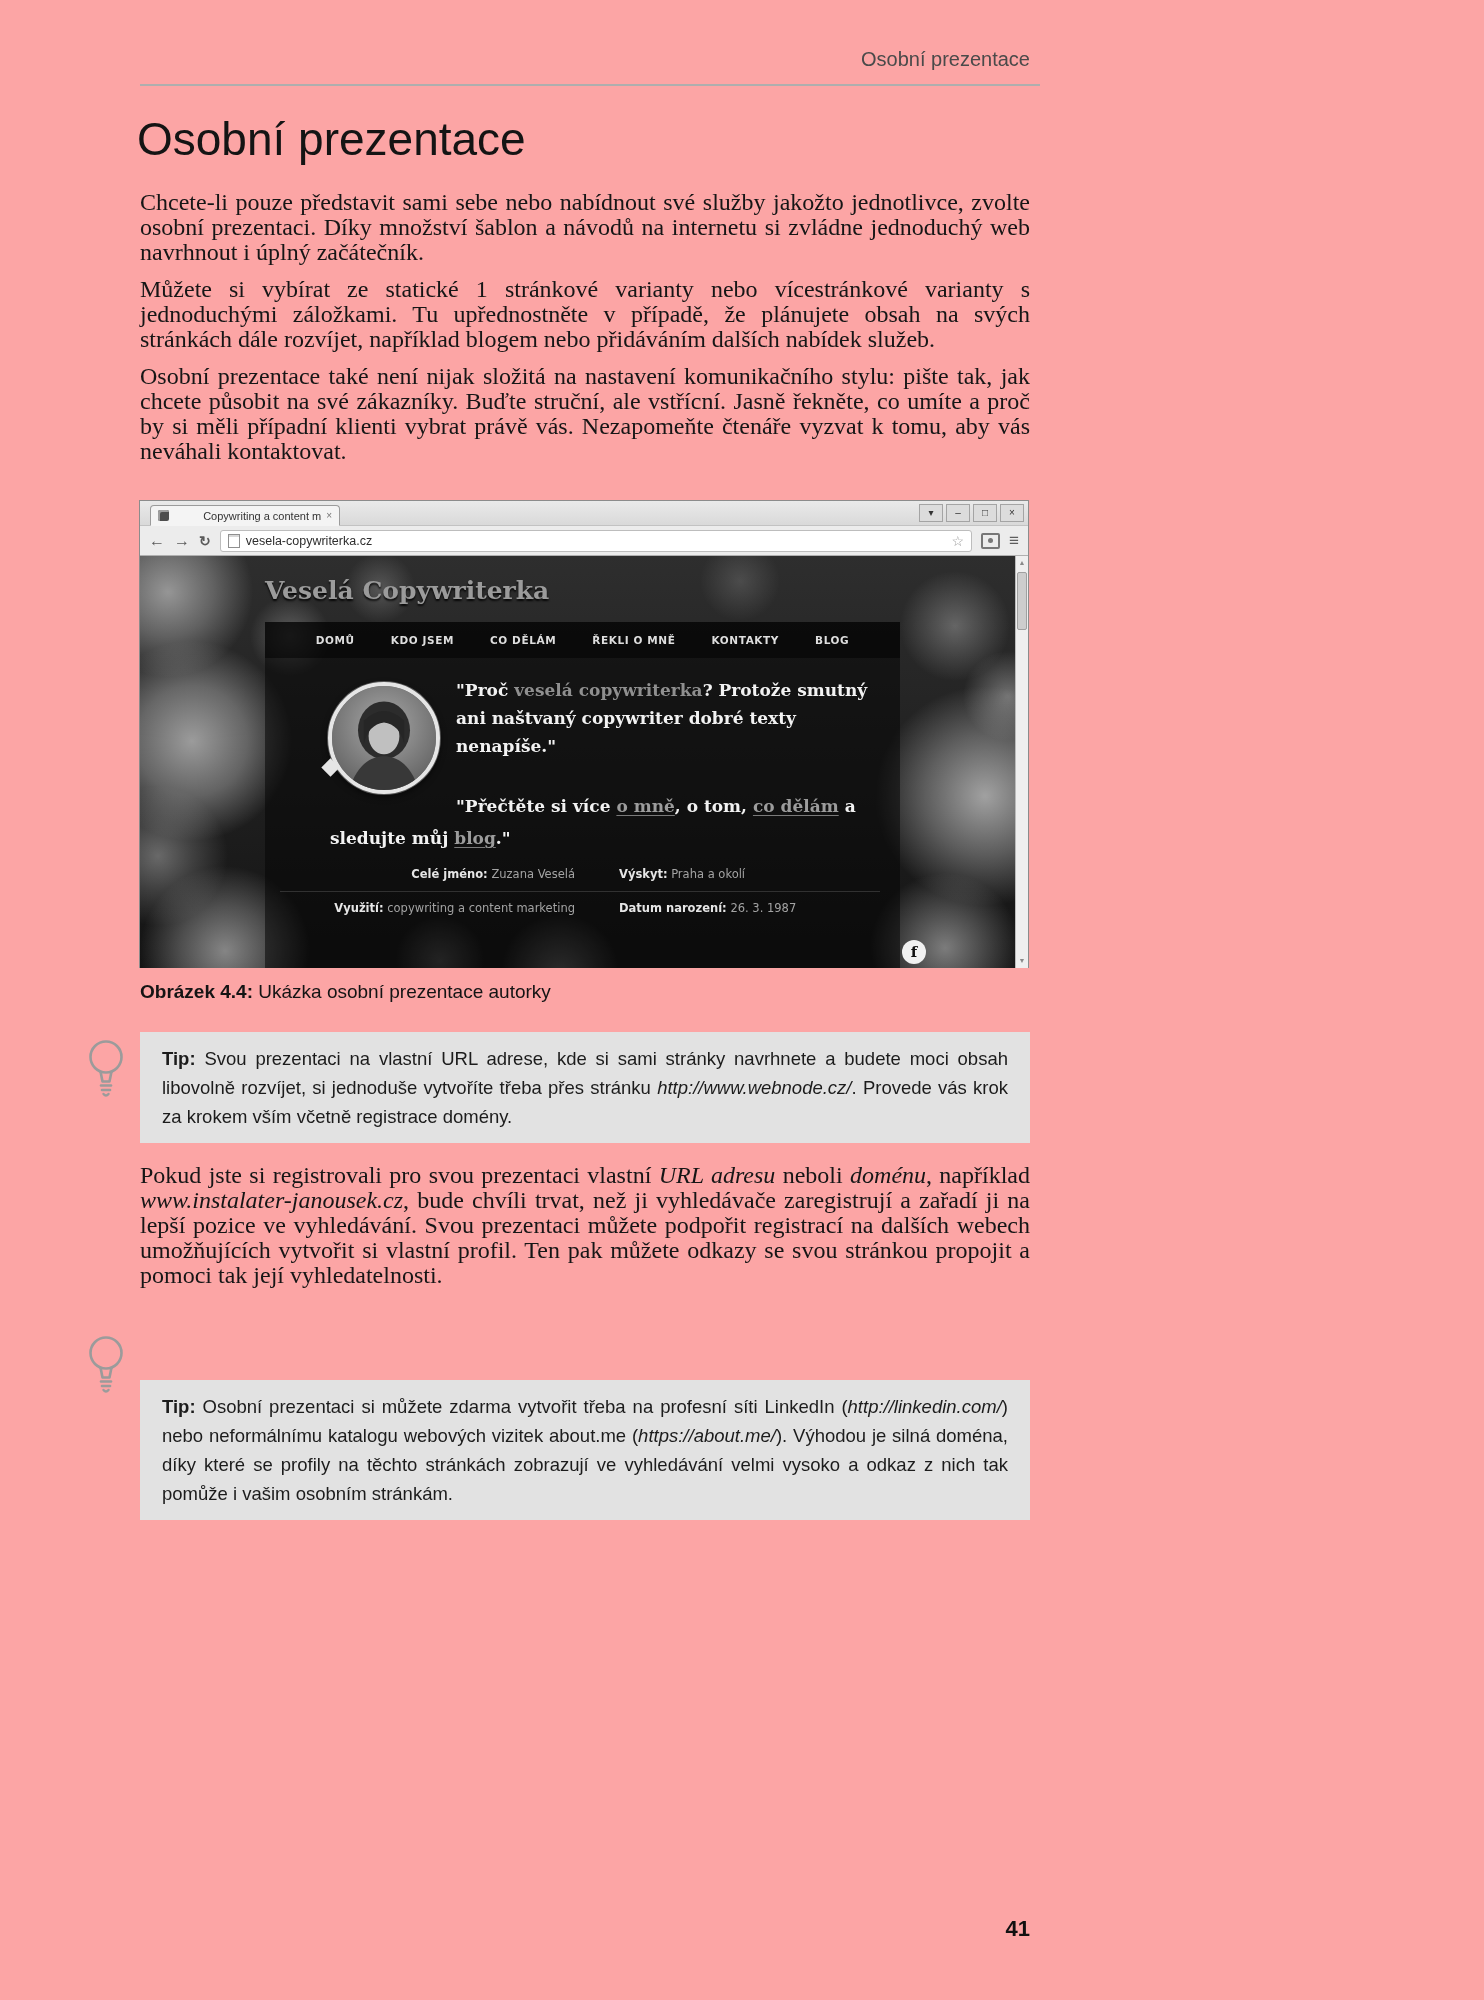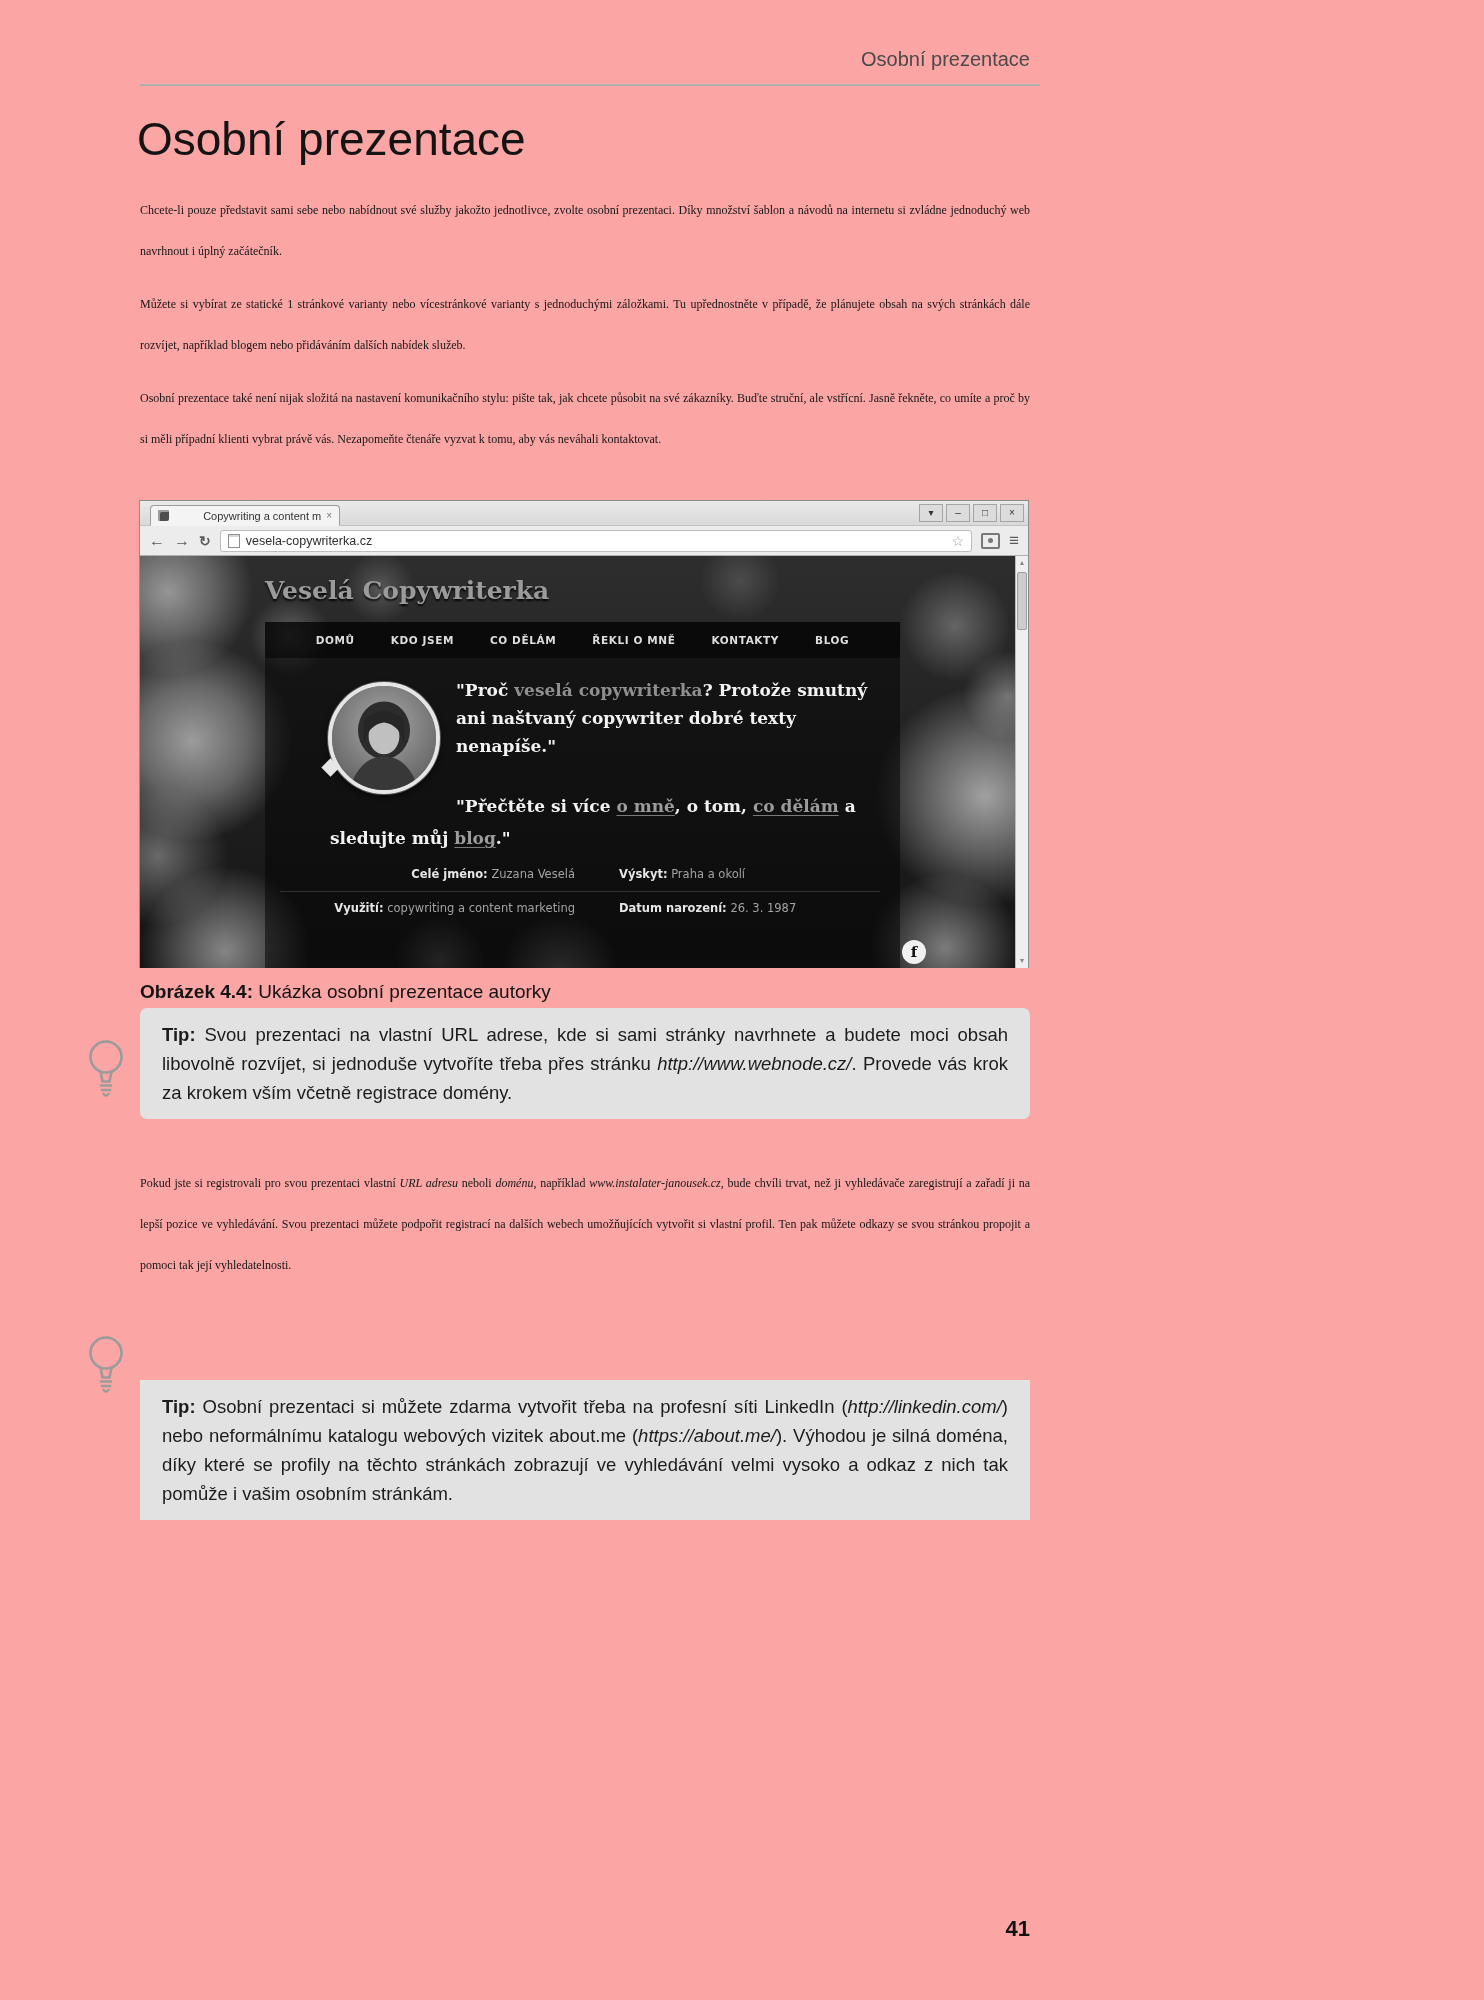--- a/index.html
+++ b/index.html
@@ -9,21 +9,21 @@
   
   .running-header { position:absolute; top:48px; left:140px; width:890px; text-align:right;
                     font-family:"Liberation Sans", sans-serif; font-size:20px; color:#4a4a4a; }
   .header-rule { position:absolute; top:84px; left:140px; width:900px; height:2px; background:#aeaeae; }
 
   
   .doc-title { position:absolute; top:112px; left:137px; margin:0; font-family:"Liberation Sans", sans-serif;
                font-size:46px; font-weight:400; color:#141414; }
   .text-block1 { position:absolute; top:190px; left:140px; width:890px; }
   .text-block2 { position:absolute; top:1163px; left:140px; width:890px; }
-  .bodyp { margin:0 0 12px 0; font-size:12px; line-height:41px; text-align:justify; }
+  .bodyp { margin:0 0 12px 0; font-size:24px; line-height:25px; text-align:justify; }
   .bodyp:last-child { margin-bottom:0; }
 
   
   .figure { position:absolute; top:500px; left:139px; width:892px; }
   .browser { position:relative; width:890px; height:468px; border:1px solid #8c8c8c; box-sizing:border-box;
              background:#e9e9e9; font-family:"Liberation Sans", sans-serif; }
   .tabbar { position:relative; height:24px; background:linear-gradient(#eaeaea,#d9d9d9); border-bottom:1px solid #c2c2c2;text-align:right; }
   .tab { position:absolute; left:10px; bottom:-1px; width:190px; height:21px; background:#f4f4f4;
          border:1px solid #9b9b9b; border-bottom:1px solid #f4f4f4; border-radius:4px 4px 0 0;
          display:flex; align-items:center; gap:5px; padding:0 7px; box-sizing:border-box;
@@ -108,21 +108,21 @@
   .sb-thumb { position:absolute; top:16px; left:1px; right:1px; height:56px; background:#cdcdcd; border:1px solid #a0a0a0; border-radius:2px; }
 
   
   .figure-caption { margin:13px 0 0 1px; font-family:"Liberation Sans", sans-serif; font-size:19px; color:#141414; }
   .figure-caption .cap-label { font-weight:bold; }
 
   
   .tip { position:absolute; left:140px; width:890px; box-sizing:border-box; background:#e2e2e2;
          padding:12px 22px; font-family:"Liberation Sans", sans-serif; font-size:18.5px; line-height:29px;
          color:#1c1c1c; text-align:justify; }
-  #tip1 { top:1008px;border-radius:7px; } #tip2 { top:1332px;margin-top:48px; }
+  #tip1 { top:1032px; } #tip2 { top:1332px;margin-top:48px; }
   .bulb { position:absolute; left:82px; width:48px; height:64px; }
   #bulb1 { top:1036px; } #bulb2 { top:1332px; }
 
   
   .page-num { position:absolute; top:1916px; left:140px; width:890px; text-align:right;
               font-family:"Liberation Sans", sans-serif; font-weight:bold; font-size:22px; color:#111; }
 </style>
 </head>
 <body>
 

